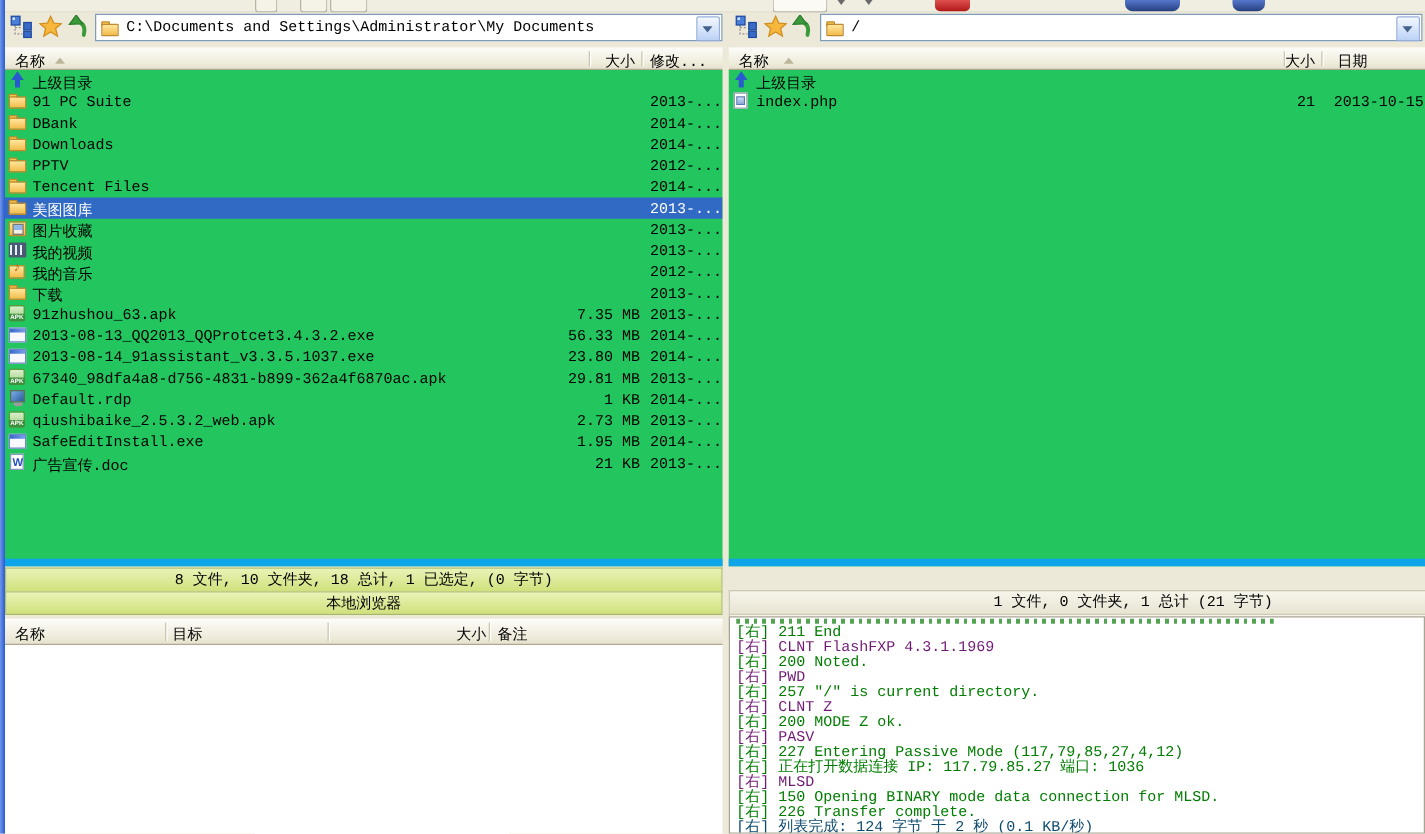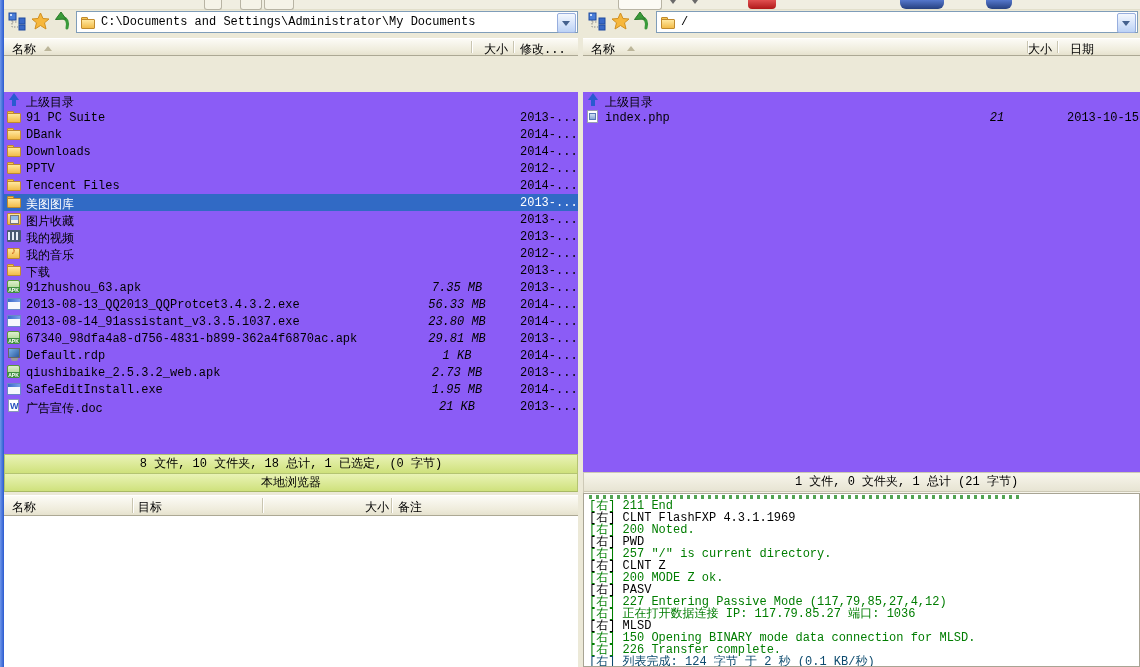--- a/index.html
+++ b/index.html
@@ -20,26 +20,26 @@
   .combo-text{position:absolute;left:24px;top:3px;white-space:pre;overflow:hidden;right:20px;}
   .combo-btn{position:absolute;right:1px;top:1px;width:17px;height:18px;background:linear-gradient(#f4f8fe,#bcd2f6);border:1px solid #97aede;border-radius:2px;}
   .combo-btn i{position:absolute;left:4px;top:7px;width:0;height:0;border-left:4px solid transparent;border-right:4px solid transparent;border-top:5px solid #44618e;}
   .combo .cicon{position:absolute;left:4px;top:4px;}
   
   .hdr{position:absolute;height:18px;background:linear-gradient(#fcfbf6,#efecdc 70%,#e6e2ce);border-top:1px solid #fff;border-bottom:1px solid #aca894;box-sizing:border-box;text-align:right;}
   .hcell{position:absolute;top:2px;white-space:pre;cursor:pointer;}
   .hsep{position:absolute;top:2px;bottom:2px;width:1px;background:#c9c5b0;box-shadow:1px 0 0 #fff;}
   .sortup{position:absolute;top:7px;width:0;height:0;border-left:4px solid transparent;border-right:4px solid transparent;border-bottom:5px solid #bcb69a;}
   
-  .flist{position:absolute;background:#8b5cf6;overflow:hidden;border-bottom:6px solid #0ea5e9;margin-top:36px;}
+  .flist{position:absolute;background:#22c55e;overflow:hidden;border-bottom:6px solid #0ea5e9;}
   .frow{position:relative;height:17px;cursor:default;}
   .frow.sel{background:#316ac5;}
   .frow.sel .fname,.frow.sel .fsize,.frow.sel .fdate{color:#fff;}
   .fname{position:absolute;left:22px;top:2px;white-space:pre;}
-  .fsize{position:absolute;top:2px;white-space:pre;text-align:center;width:110px;font-style:italic;}
+  .fsize{position:absolute;top:2px;white-space:pre;text-align:right;width:110px;}
   .fdate{position:absolute;top:2px;white-space:pre;}
   .pane-left .fsize{right:66px;}
   .pane-left .fdate{left:516px;}
   .pane-right .fsize{right:88px;}
   .pane-right .fdate{left:484px;}
   
   .fi{position:absolute;left:3px;top:1px;width:15px;height:14px;}
   .fi::before,.fi::after{content:"";position:absolute;box-sizing:border-box;}
   .icon-up::before{left:2px;top:0;border-left:5px solid transparent;border-right:5px solid transparent;border-bottom:7px solid #2a5ad0;}
   .icon-up::after{left:5px;top:7px;width:4px;height:6px;background:#2a5ad0;}
@@ -68,21 +68,21 @@
   .sbar-green .srow:last-child{border-bottom:1px solid #a8b964;}
   .sbar-beige .srow{background:linear-gradient(#f7f5eb,#e7e4d3);border:1px solid #cdc9b6;border-bottom:none;}
   .sbar-beige .srow:last-child{border-bottom:1px solid #b8b4a0;}
   
   .qbody{position:absolute;background:#fff;}
   
   .log{position:absolute;background:#fff;border:1px solid #a8a494;box-sizing:border-box;overflow:hidden;padding:1px 0 0 5px;}
   .log-clip{height:4px;width:430px;margin-bottom:1px;background:repeating-linear-gradient(90deg,#0a7d0a 0 3px,transparent 3px 7px);opacity:.7;}
   .logline{height:12px;line-height:12px;white-space:pre;}
   .logline.response{color:#007d00;}
-  .logline.command{color:#000000;}
+  .logline.command{color:#701a75;}
   .logline.status{color:#0c4a6e;}
 </style>
 </head>
 <body>
 
 <div id="app">
   <div class="win-edge"></div>
 
   <div class="sliver">
     <div class="frag frag-btn" style="left:200px;width:16px;"></div>

